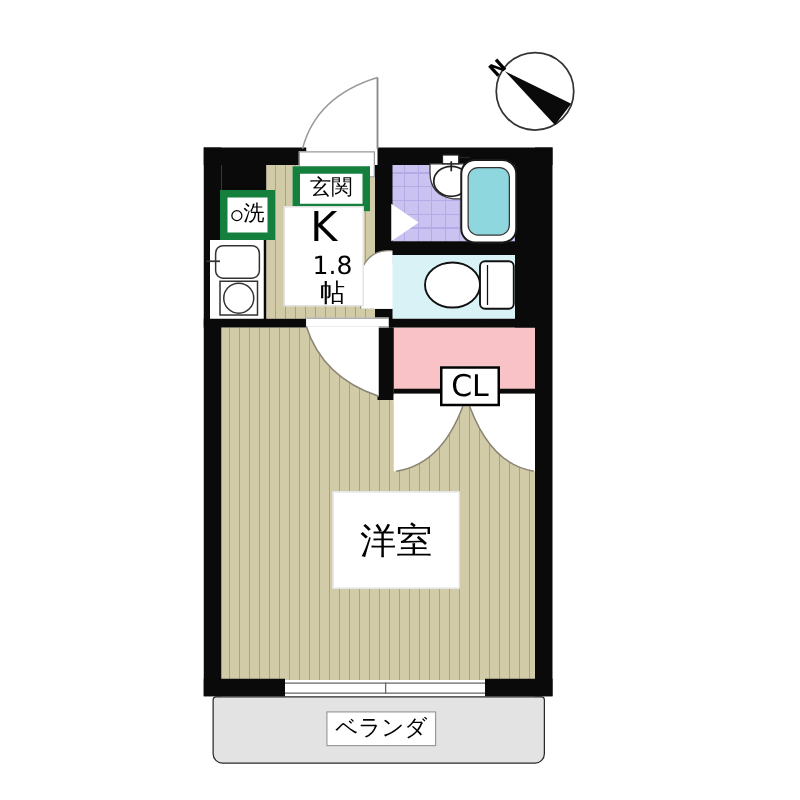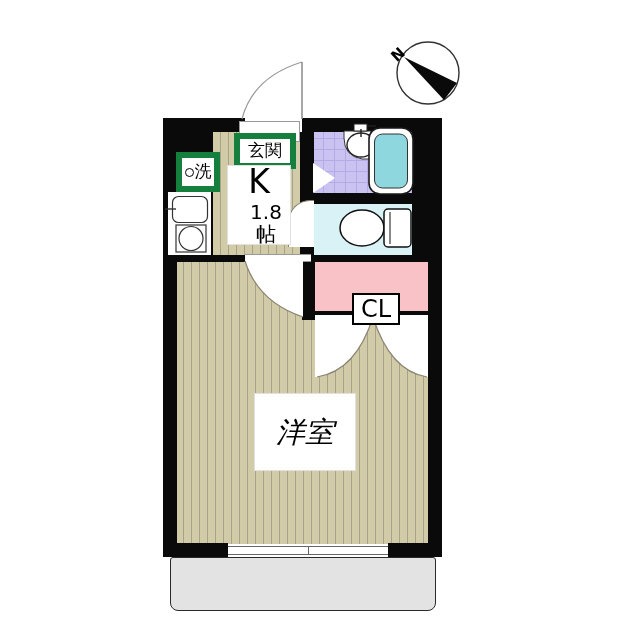--- a/index.html
+++ b/index.html
@@ -166,18 +166,21 @@
 
   <div class="labelbox bordered row" style="left:176px;top:152px;width:32px;height:28px;font-size:17px;flex-direction:row;">
     <span class="washer-dot"></span>
     <span>洗</span>
   </div>
 
   <div class="labelbox" style="left:352px;top:273px;width:44px;height:28px;font-size:24px;border:2px solid #000;margin-top:20px;">
     <span>CL</span>
   </div>
 
-  <div class="labelbox faintbordered" style="left:254px;top:393px;width:100px;height:76px;font-style:italic;">
+  <div class="labelbox faintbordered" style="left:266px;top:393px;width:100px;height:76px;">
     <span style="font-size:29px;">洋室</span>
   </div>
 
+  <div class="labelbox thinbordered" style="left:261px;top:569px;width:86px;height:26px;font-size:18px;">
+    <span>ベランダ</span>
+  </div>
 
 </div>
 
 </body></html>

